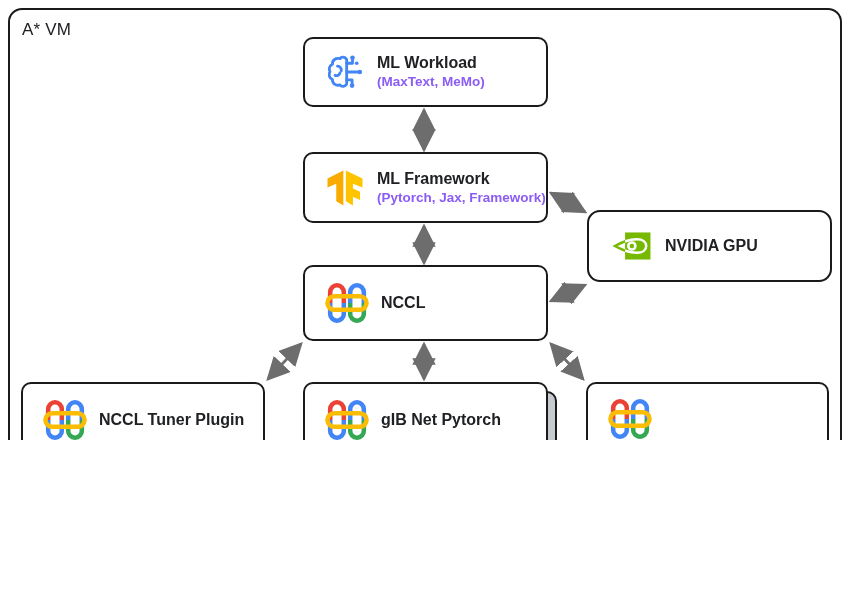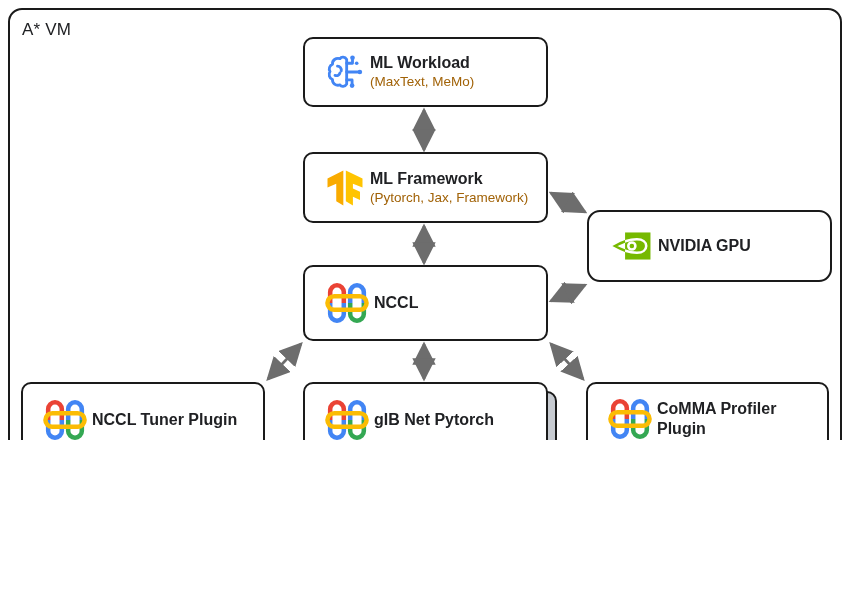--- a/index.html
+++ b/index.html
@@ -27,28 +27,28 @@
     color: #202124;
     letter-spacing: 0.2px;
   }
   .node {
     position: absolute;
     background: #ffffff;
     border: 2px solid #1a1a1a;
     border-radius: 10px;
     display: flex;
     align-items: center;
-    gap: 5px;
+    gap: 12px;
     padding-left: 20px;
     z-index: 2;
   }
   .node .icon { flex: 0 0 auto; display: flex; align-items: center; }
   .node .txt { display: flex; flex-direction: column; line-height: 1.25; }
   .node .title { font-size: 16px; font-weight: 700; color: #202124; }
-  .node .subtitle { font-size: 13.5px; font-weight: 400; color: #a16207; margin-top: 1px; }
+  .node .subtitle { font-size: 13.5px; font-weight: 700; color: #8b5cf6; margin-top: 1px; }
 
   .n-ml-workload   { left: 303px; top: 37px;  width: 245px; height: 70px; }
   .n-ml-framework  { left: 303px; top: 152px; width: 245px; height: 71px; }
   .n-nvidia-gpu    { left: 587px; top: 210px; width: 245px; height: 72px; border-radius: 13px; }
   .n-nccl          { left: 303px; top: 265px; width: 245px; height: 76px; text-align: right; }
   .n-nccl-tuner    { left: 21px;  top: 382px; width: 244px; height: 75px; }
   .n-gib-net       { left: 303px; top: 382px; width: 245px; height: 75px; }
   .n-comma         { left: 586px; top: 382px; width: 243px; height: 73px; }
   .n-connectx      { left: 303px; top: 506px; width: 245px; height: 72px; }
 
@@ -230,19 +230,16 @@
       <svg width="44" height="40" viewBox="0 0 48 44">
         <g fill="none" stroke-width="5">
           <rect x="5.5" y="2.5" width="15" height="39" rx="7.5" stroke="#EA4335" clip-path="url(#clipTop)"></rect>
           <rect x="5.5" y="2.5" width="15" height="39" rx="7.5" stroke="#4285F4" clip-path="url(#clipBottom)"></rect>
           <rect x="27.5" y="2.5" width="15" height="39" rx="7.5" stroke="#4285F4" clip-path="url(#clipTop)"></rect>
           <rect x="27.5" y="2.5" width="15" height="39" rx="7.5" stroke="#34A853" clip-path="url(#clipBottom)"></rect>
           <rect x="2.5" y="14.5" width="43" height="15" rx="7.5" stroke="#FBBC04"></rect>
         </g>
       </svg>
     </span>
-    <span class="txt">
-      <span class="title">CoMMA Profiler Plugin</span>
-    </span>
   </div>
 
 
 </div>
 
 </body></html>

